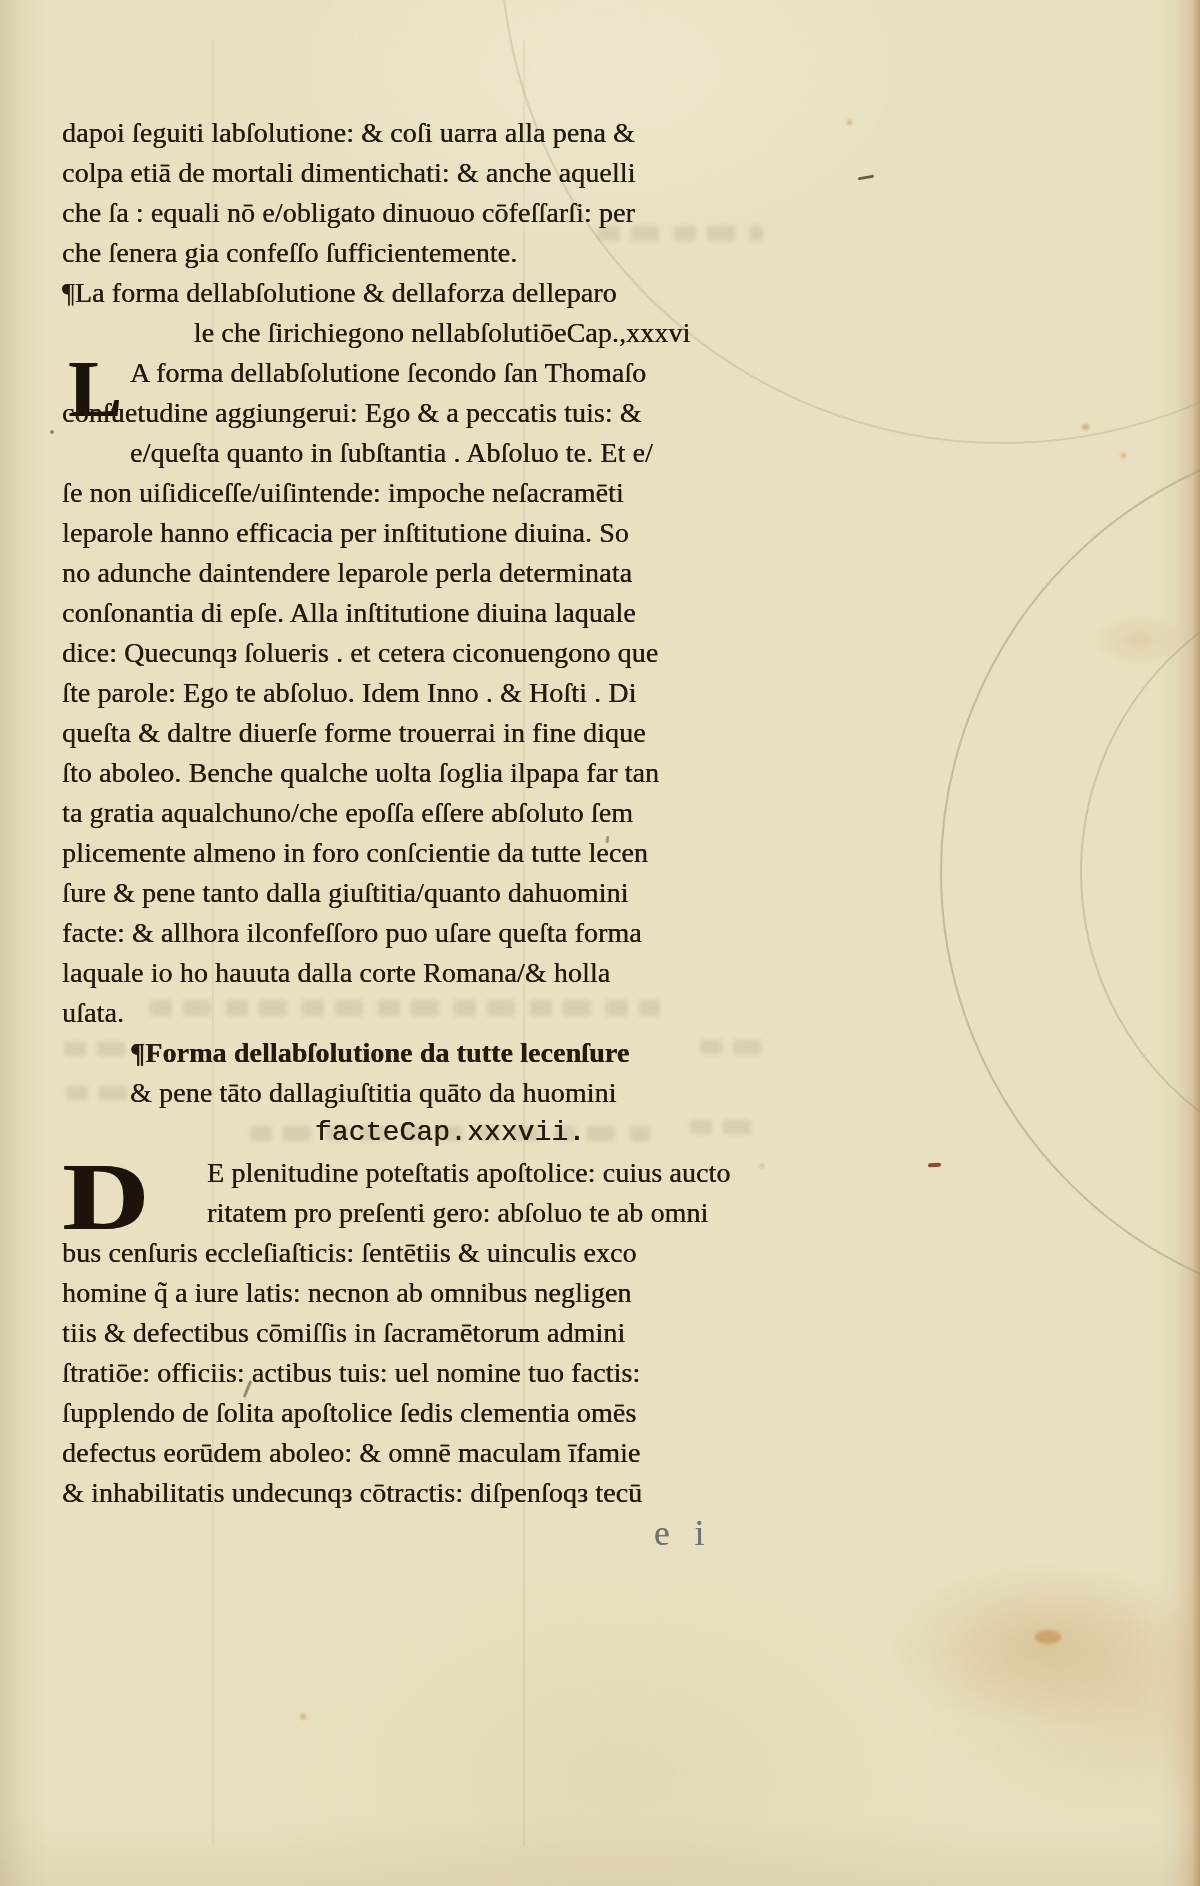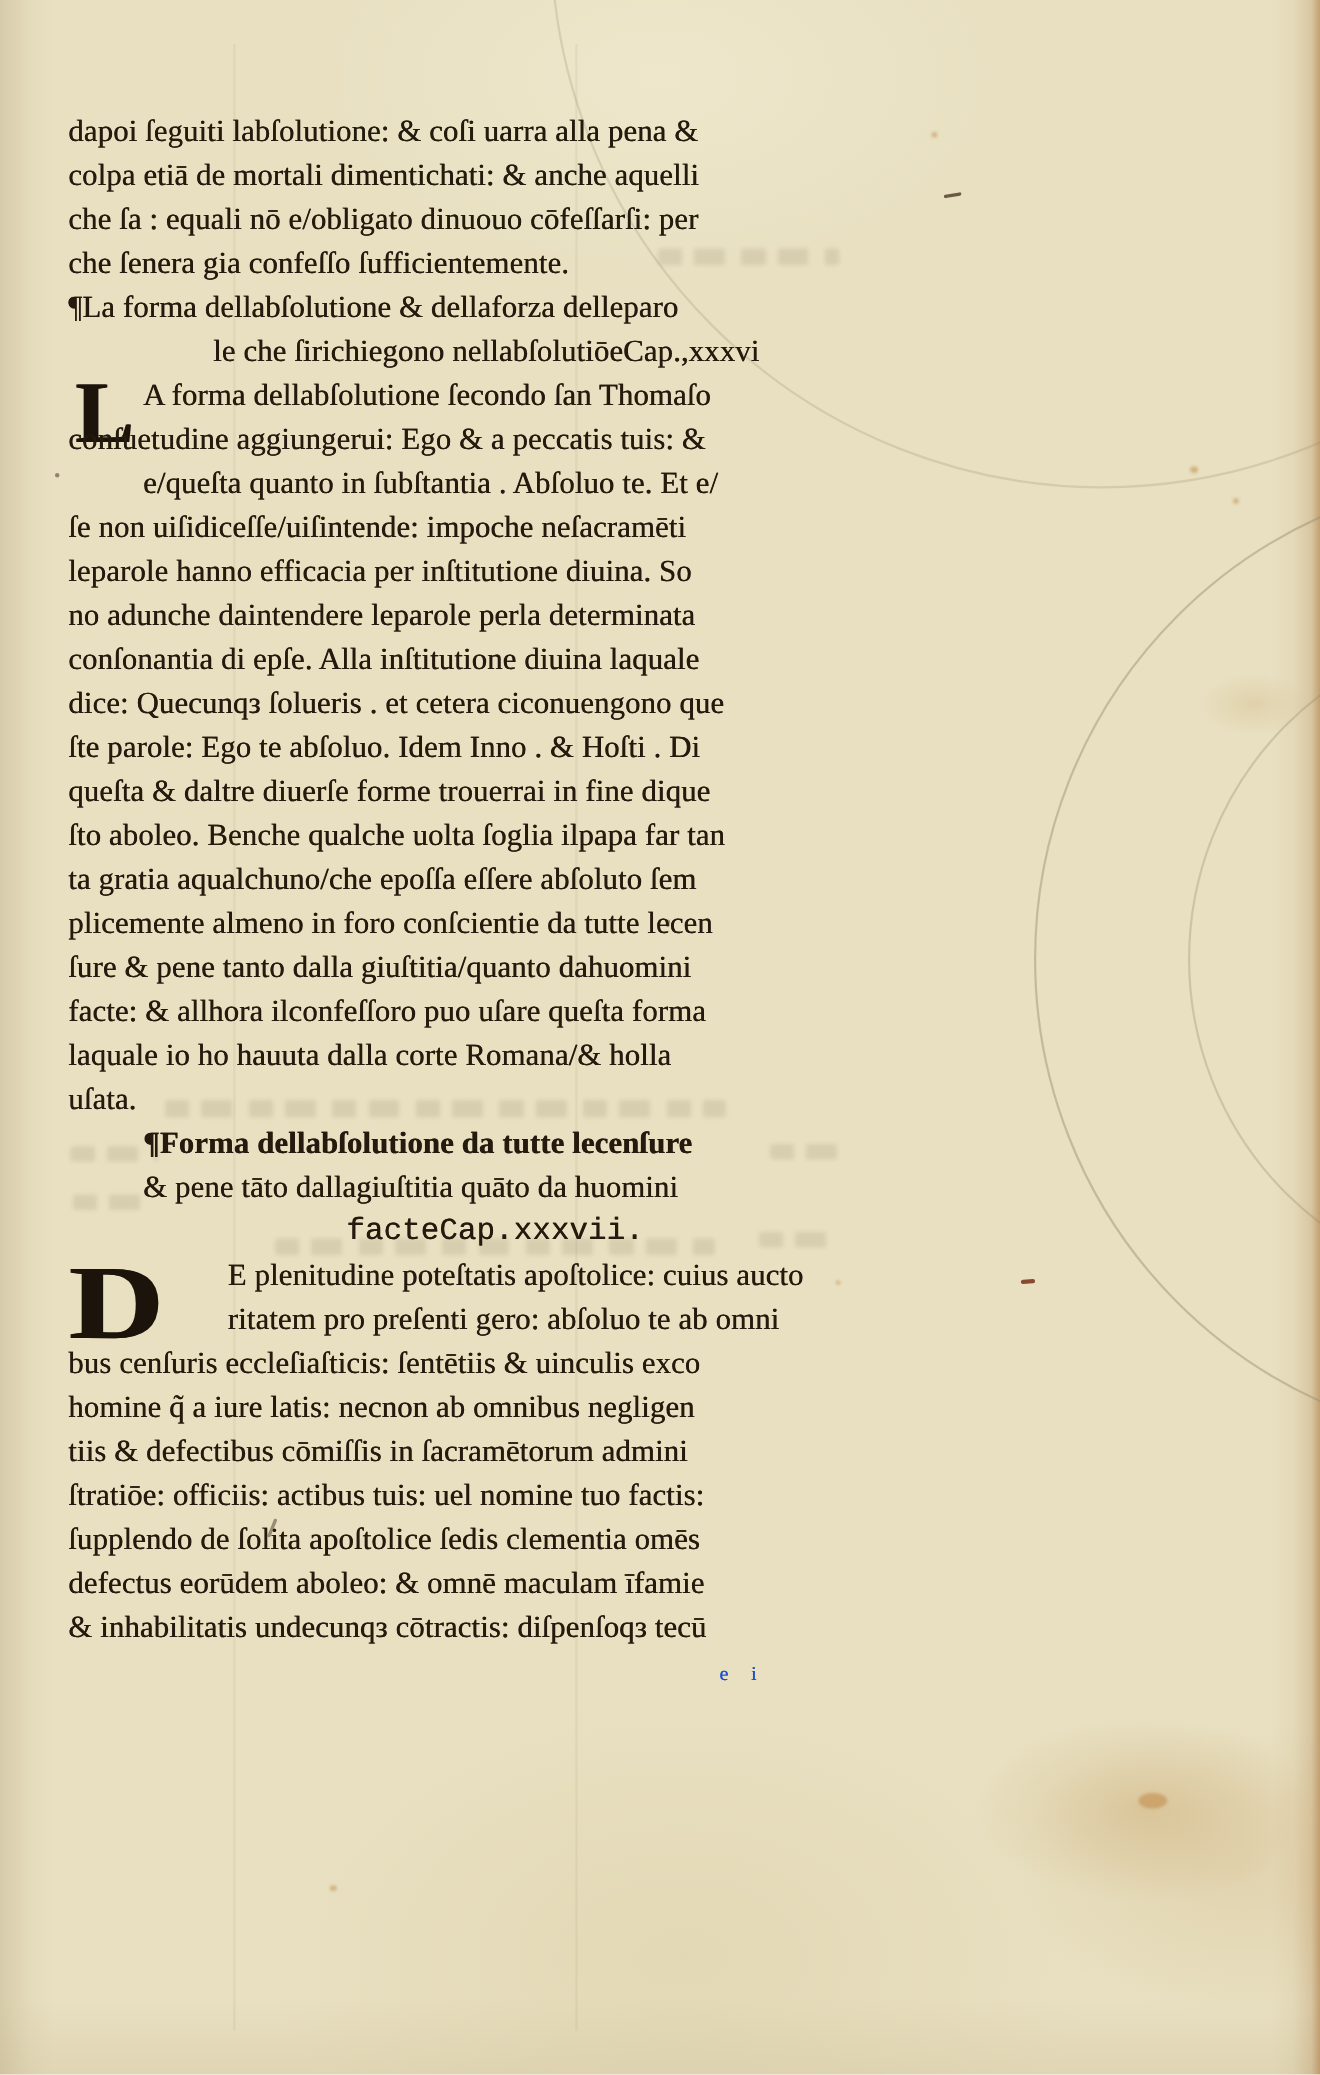--- a/index.html
+++ b/index.html
@@ -26,34 +26,34 @@
   .wm.upper{border-color:rgba(150,140,110,.25);}
   .ghost{
     position:absolute;opacity:.13;filter:blur(2px);border-radius:3px;
     background:repeating-linear-gradient(90deg, rgba(100,85,60,.95) 0 22px, transparent 22px 33px,
                rgba(100,85,60,.95) 33px 61px, transparent 61px 76px);
   }
   .fox{position:absolute;border-radius:50%;filter:blur(1.5px);background:rgba(190,130,60,.5);}
   .mark{position:absolute;background:#4a3826;border-radius:2px;}
 
   .textblock{
-    position:absolute;left:62px;top:100px;width:720px;
+    position:absolute;left:62px;top:113px;width:720px;
     color:#241a0e;font-size:28px;line-height:40px;
     letter-spacing:.1px;
   }
   .line{position:relative;height:40px;white-space:nowrap;text-shadow:.35px 0 0 currentColor;}
   .line.split{display:flex;justify-content:center;margin-left:40px;}
   .dropcap{
     position:absolute;font-weight:bold;color:#1c130a;line-height:1;
     text-shadow:1px 0 0 currentColor;
   }
   .cap-l{font-size:80px;left:6px;top:-4px;}
   .cap-d{font-size:96px;left:0;top:-4px;transform:scaleX(1.25);transform-origin:left top;}
   .signature{
-    color:#1d4ed8;font-size:18px;line-height:34px;margin-top:4px;
+    color:#737373;font-size:35px;line-height:34px;margin-top:4px;
     padding-left:592px;word-spacing:16px;text-shadow:.35px 0 0 currentColor;white-space:nowrap;
   }
 </style>
 </head>
 <body>
 
 <div class="paper"></div>
 
 <div class="chainline" style="left:212px"></div>
 <div class="chainline" style="left:523px"></div>

